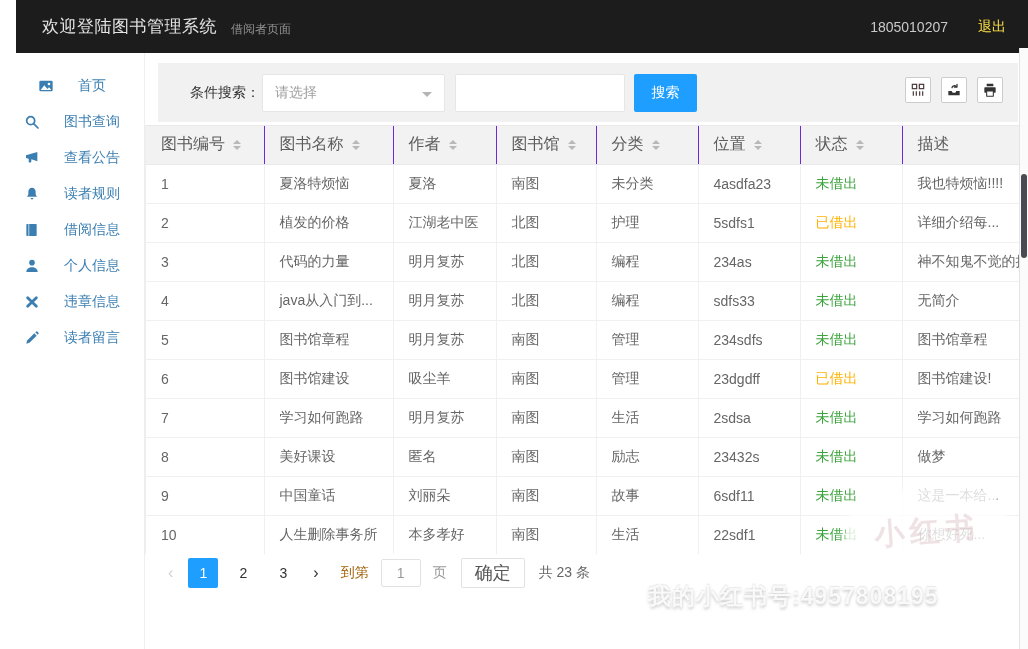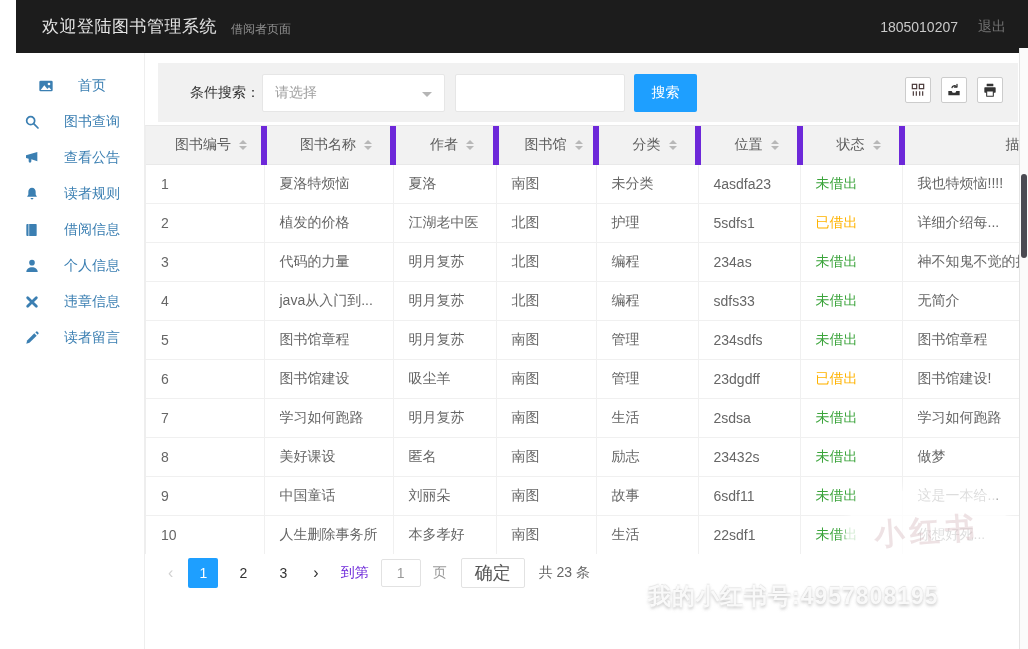--- a/index.html
+++ b/index.html
@@ -5,23 +5,23 @@
   * { margin:0; padding:0; box-sizing:border-box; }
   html,body { width:1028px; height:649px; overflow:hidden; background:#fff;
     font-family:"Liberation Sans","DejaVu Sans",sans-serif; }
   .app { position:relative; width:1028px; height:649px; background:#fff; }
 
   
   .navbar { position:absolute; left:16px; top:0; width:1028px; height:53px;
     background:#1c1c1c; display:flex; align-items:center; z-index:30;padding-left:8px; }
   .nav-title { color:#e4e4e4; font-size:17px; margin-left:18px; letter-spacing:.5px; }
   .nav-sub { color:#909090; font-size:12px; margin-left:14px; padding-top:5px; }
-  .nav-right { margin-left:auto; margin-right:38px; display:flex; align-items:center; gap:20px; }
+  .nav-right { margin-left:auto; margin-right:38px; display:flex; align-items:center; gap:30px; }
   .nav-user { color:#c9c9c9; font-size:14px; }
-  .nav-logout { color:#737373; font-size:14px; cursor:pointer; }
+  .nav-logout { color:#fde047; font-size:14px; cursor:pointer; }
 
   
   .sidebar { position:absolute; left:0; top:48px; width:145px; height:601px;
     background:#fff; border-right:1px solid #eeeeee; padding-top:20px; }
   .side-item { height:36px; display:flex; align-items:center; justify-content:center;
     gap:24px; color:#3b7fb2; font-size:14px; cursor:pointer; }
   .side-item svg { width:16px; height:16px; flex:0 0 16px; }
 
   
   .search-band { position:absolute; left:158px; top:63px; width:860px; height:59px;
@@ -41,41 +41,41 @@
   .tool-icons { position:absolute; right:15px; top:14px; display:flex; gap:10px; }
   .tool-btn { width:26px; height:26px; background:#fff; border:1px solid #cccccc;
     border-radius:2px; display:flex; align-items:center; justify-content:center;
     cursor:pointer; }
   .tool-btn svg { width:16px; height:16px; }
 
   
   .table-wrap { position:absolute; left:145px; top:125px; width:875px; height:429px;
     overflow:hidden; border-top:1px solid #e9e9e9; border-left:1px solid #eeeeee; }
   table { border-collapse:collapse; table-layout:fixed; width:976px; }
-  th { height:38px; background:#f2f2f2; font-weight:normal; font-size:14px;
-    color:#5c5c5c; text-align:center; padding:0 0 0 15px; border-right:6px solid #6d28d9;
+  th { height:38px; background:#f2f2f2; font-weight:normal; font-size:16px;
+    color:#5c5c5c; text-align:left; padding:0 0 0 15px; border-right:1px solid #6d28d9;
     border-bottom:1px solid #e9e9e9; white-space:nowrap; cursor:pointer; }
   td { height:39px; font-size:14px; color:#666; padding:0 0 0 15px;
     border-right:1px solid #f0f0f0; border-bottom:1px solid #f0f0f0;
     white-space:nowrap; overflow:hidden; background:#fff; }
   .sort { display:inline-flex; flex-direction:column; margin-left:8px;
     vertical-align:middle; }
   .sort i { display:block; width:0; height:0; border:4px solid transparent; }
   .sort .up { border-bottom-color:#b8b8b8; margin-bottom:2px; border-top-width:0; }
   .sort .down { border-top-color:#b8b8b8; border-bottom-width:0; }
 
   
   .pagination { position:absolute; left:158px; top:557px; height:32px; display:flex;
     align-items:center; font-size:14px; color:#666; z-index:5; }
   .pg-prev { color:#d2d2d2; padding:0 10px; font-size:16px; cursor:default; }
   .pg-num { min-width:30px; height:30px; line-height:30px; text-align:center;
     margin:0 5px; cursor:pointer; color:#333; border-radius:2px; }
   .pg-num.active { background:#1E9FFF; color:#fff; cursor:default; }
   .pg-next { color:#333; padding:0 10px; font-size:16px; cursor:pointer; }
-  .pg-goto { color:#6d28d9; margin-left:12px; }
+  .pg-goto { color:#a16207; margin-left:12px; }
   .goto-input { width:40px; height:28px; border:1px solid #e2e2e2; border-radius:2px;
     text-align:center; color:#999; font-size:14px; margin:0 12px; background:#fff;
     outline:none; }
   .pg-page { color:#999; }
   .confirm-btn { height:30px; padding:0 13px; border:1px solid #e2e2e2; background:#fff;
     color:#555; font-size:18px; border-radius:2px; margin:0 14px; cursor:pointer; }
   .pg-total { color:#666; margin-right:14px; }
   .size-select { height:30px; border:1px solid #e2e2e2; border-radius:2px; background:#fff;
     display:flex; align-items:center; gap:9px; padding:0 10px; color:#555;
     cursor:pointer; }

